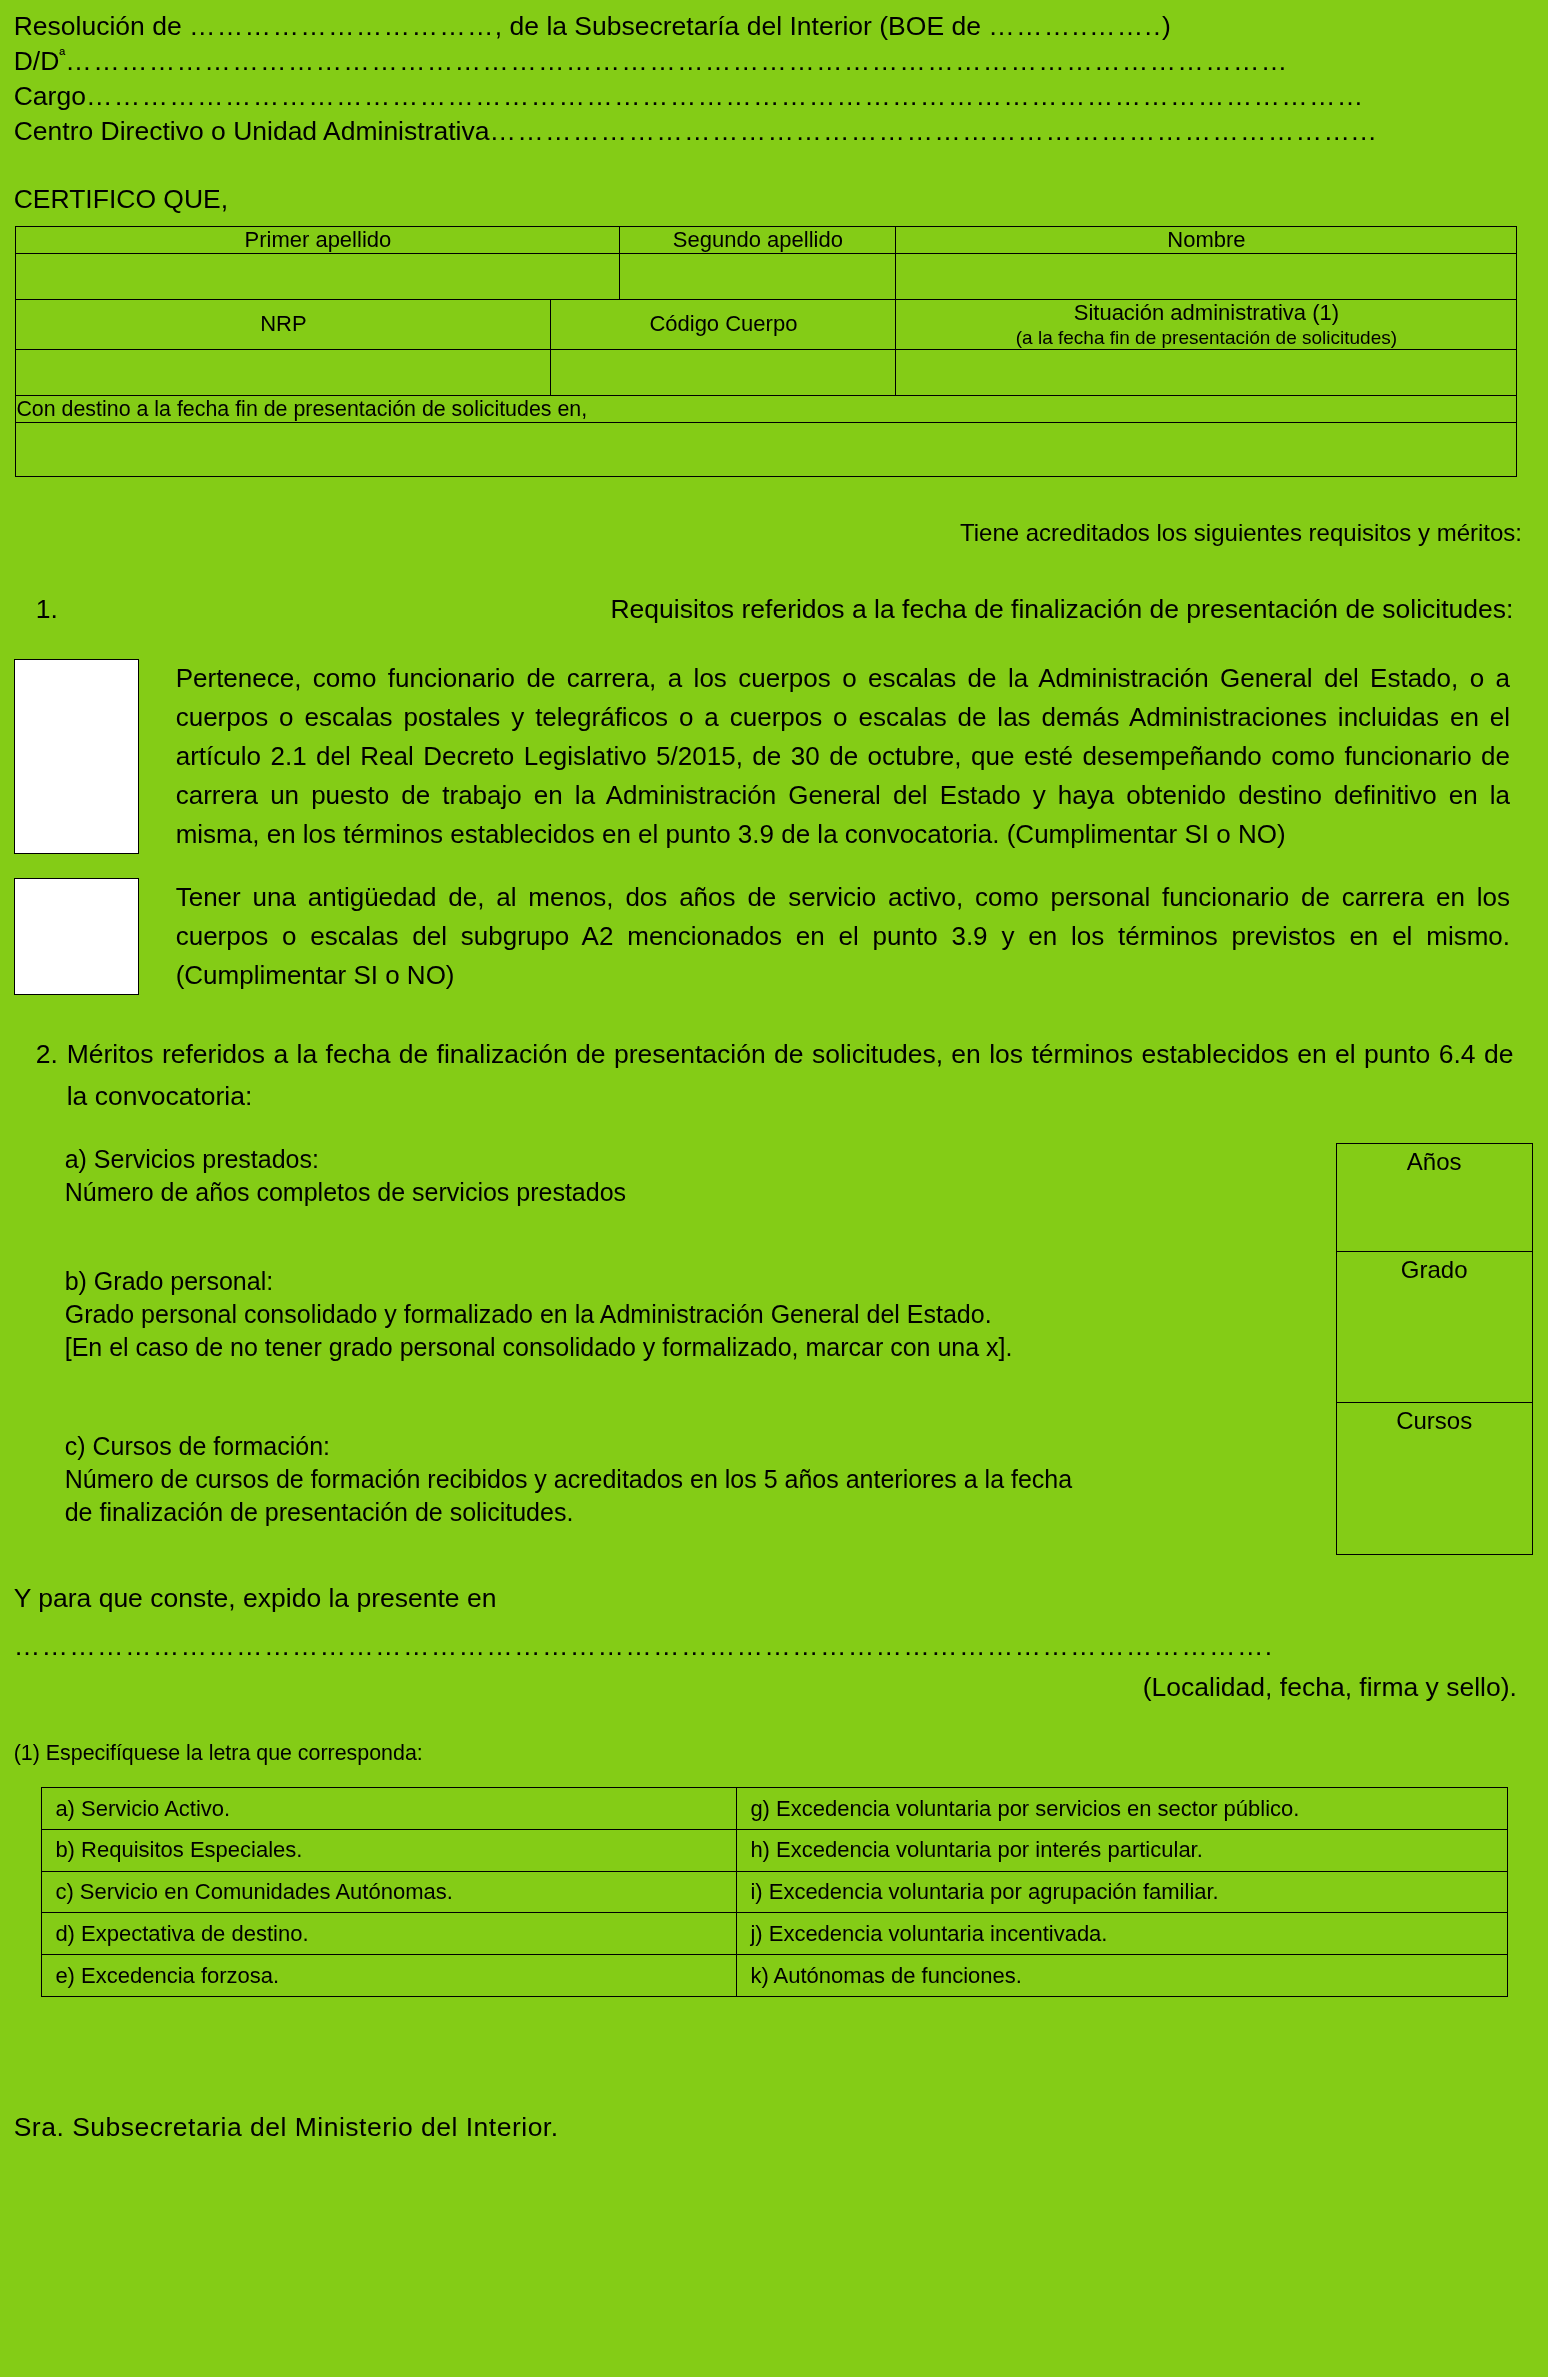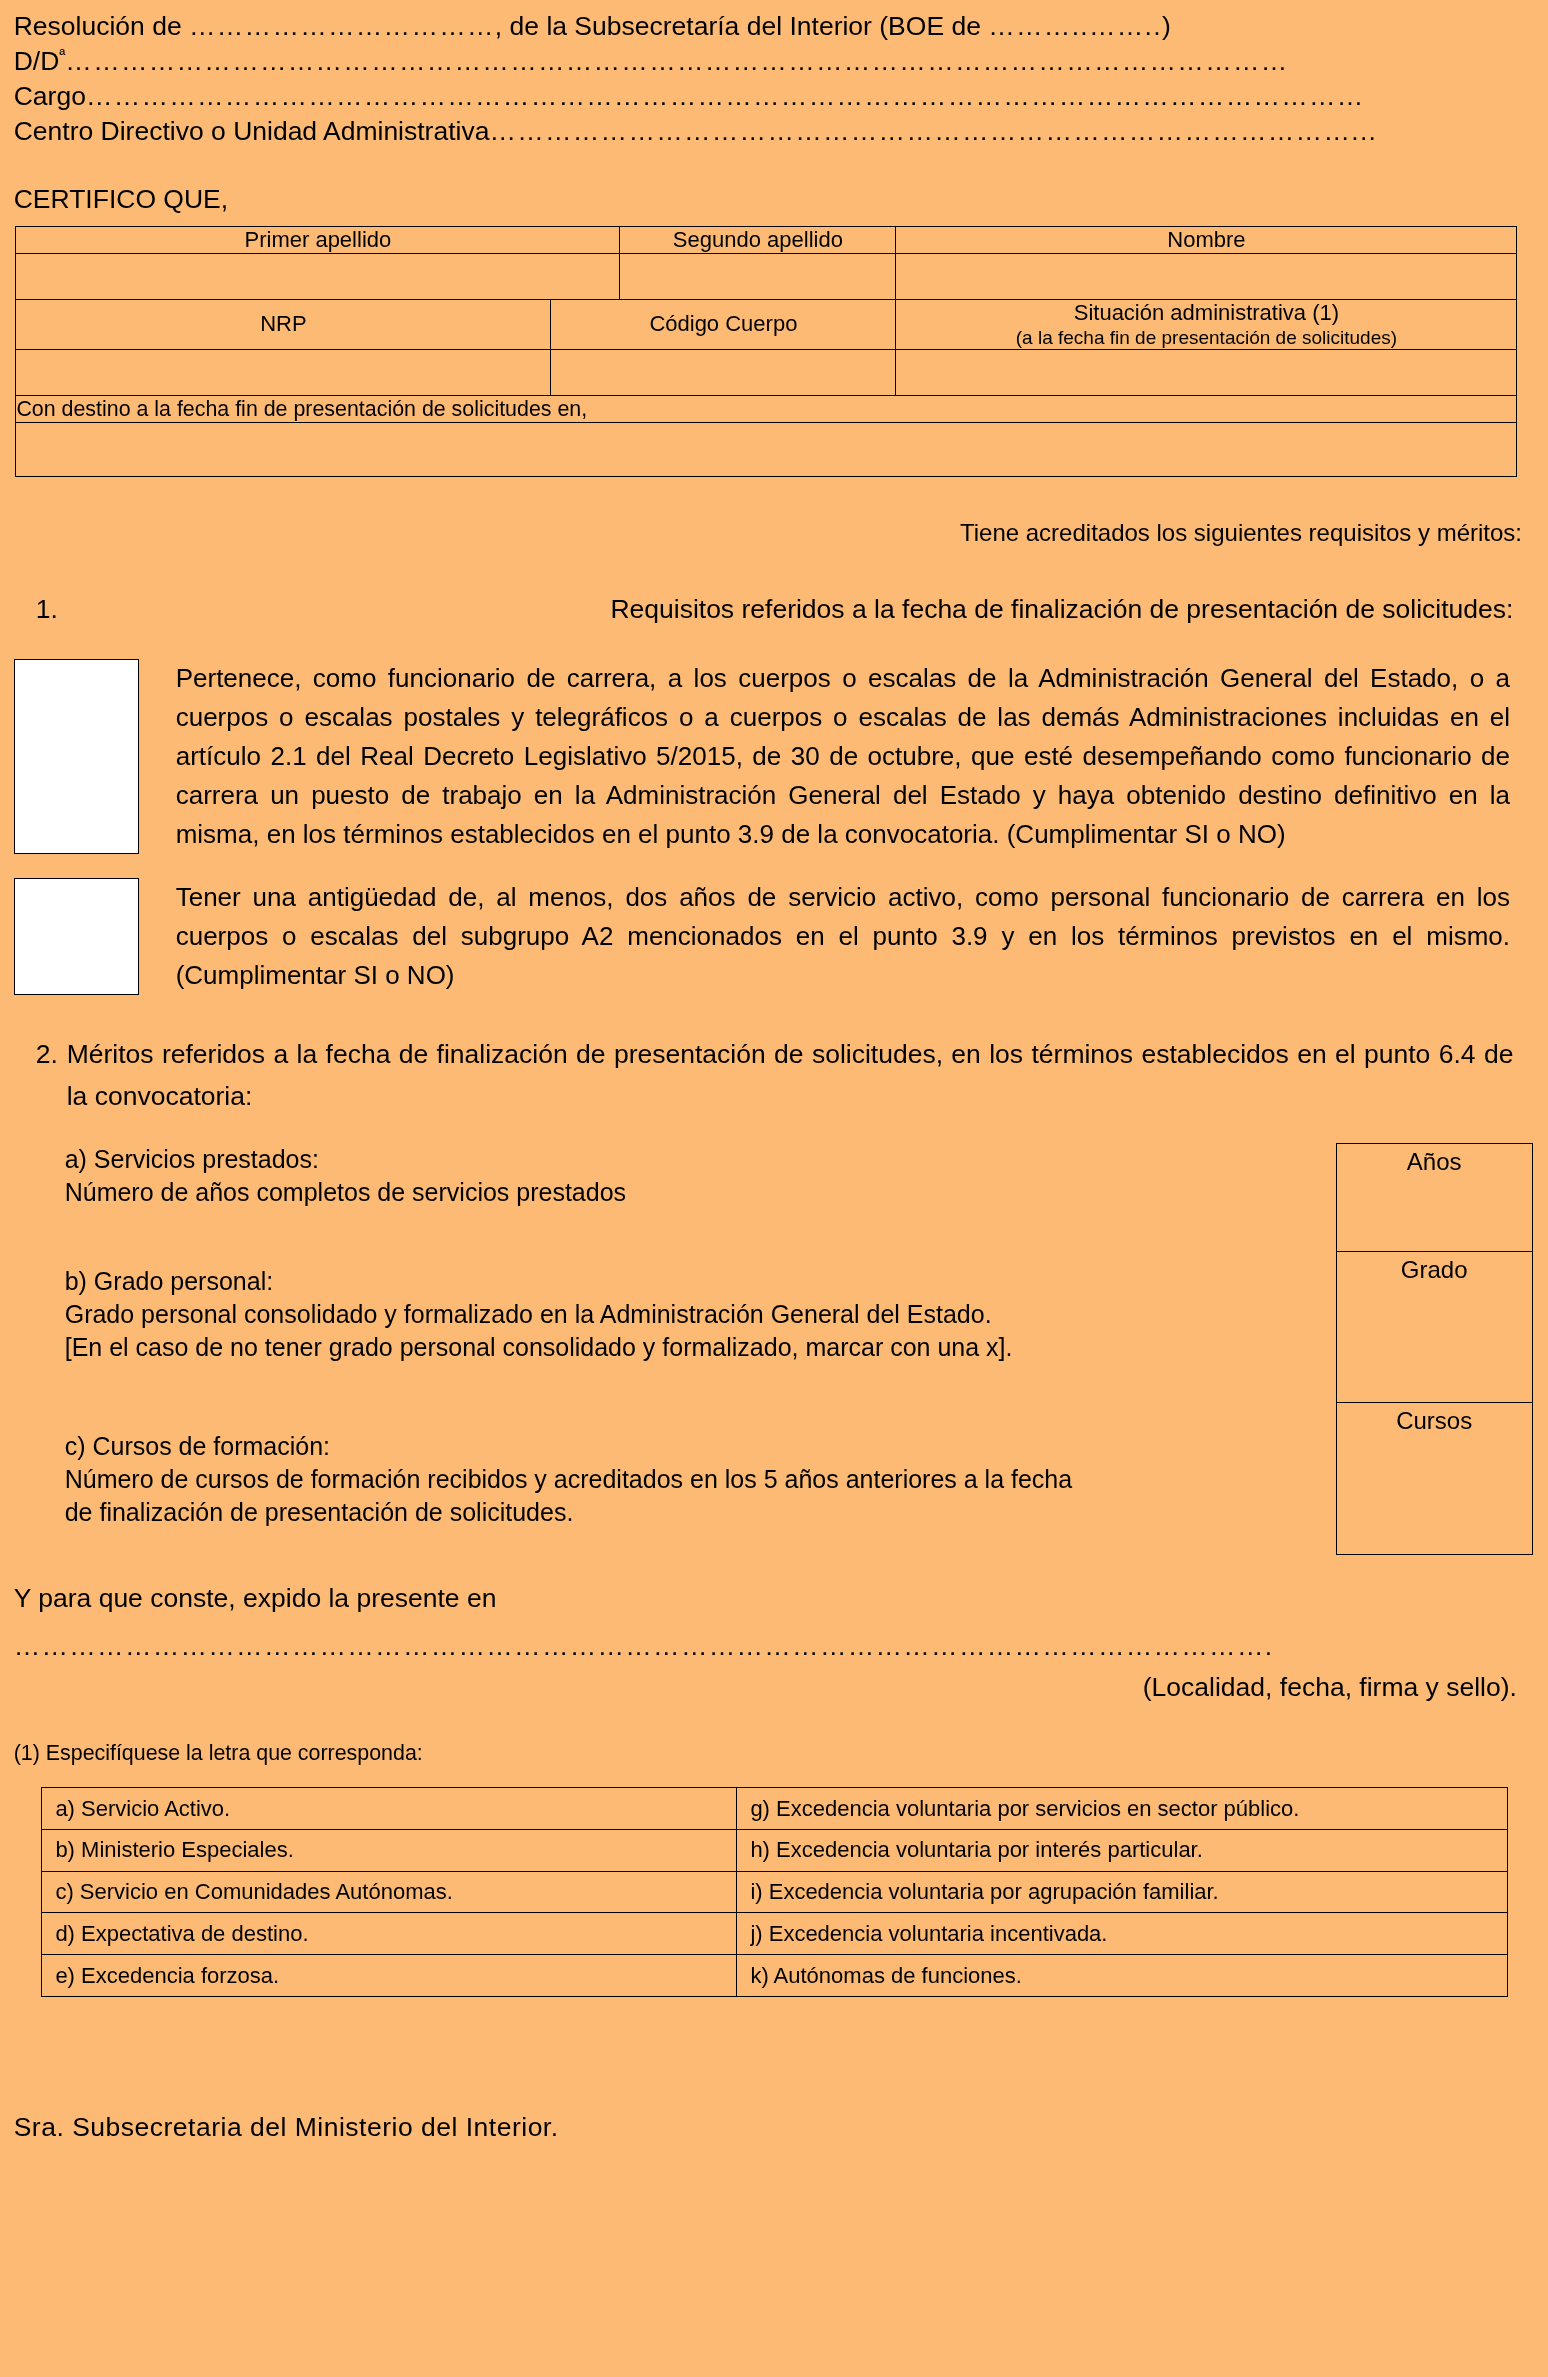--- a/index.html
+++ b/index.html
@@ -9,21 +9,21 @@
     background: #ffffff;
   }
   body {
     font-family: "Liberation Sans", sans-serif;
     color: #000000;
   }
   .page {
     position: relative;
     width: 1548px;
     min-height: 2377px;
-    background: #fdba74;
+    background: #84cc16;
     box-sizing: border-box;
     padding: 8.6px 26px 0 13.7px;
   }
 
   
   .hdr-line {
     font-size: 26.5px;
     line-height: 35px;
     white-space: nowrap;
     overflow: hidden;
@@ -352,21 +352,21 @@
     <colgroup>
       <col style="width:695px">
       <col style="width:771px">
     </colgroup>
     <tbody>
       <tr>
         <td>a) Servicio Activo.</td>
         <td>g) Excedencia voluntaria por servicios en sector público.</td>
       </tr>
       <tr>
-        <td>b) Ministerio Especiales.</td>
+        <td>b) Requisitos Especiales.</td>
         <td>h) Excedencia voluntaria por interés particular.</td>
       </tr>
       <tr>
         <td>c) Servicio en Comunidades Autónomas.</td>
         <td>i) Excedencia voluntaria por agrupación familiar.</td>
       </tr>
       <tr>
         <td>d) Expectativa de destino.</td>
         <td>j) Excedencia voluntaria incentivada.</td>
       </tr>

